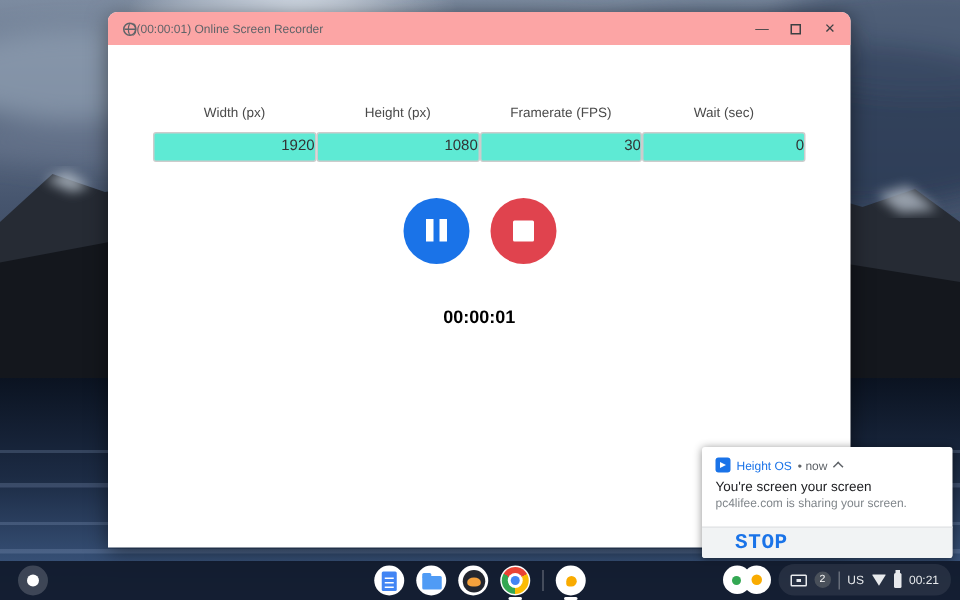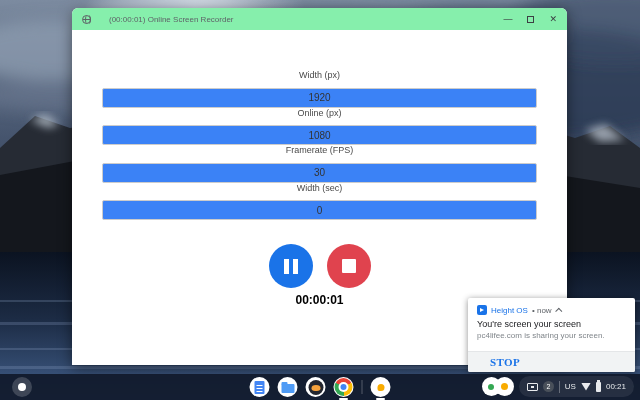--- a/index.html
+++ b/index.html
@@ -3,65 +3,65 @@
 <meta charset="utf-8">
 <style>
   * { margin:0; padding:0; box-sizing:border-box; }
   html,body { width:640px; height:400px; overflow:hidden; font-family:"Liberation Sans", sans-serif; }
   .desktop { position:relative; width:640px; height:400px; overflow:hidden; background:#223048; }
   .wallpaper { position:absolute; inset:0; }
 
   
   .window { position:absolute; left:72px; top:8px; width:495px; height:357px;
             background:#fff; border-radius:6px 6px 0 0; box-shadow:0 3px 14px rgba(0,0,0,.5); }
-  .titlebar { height:22px; display:flex; align-items:center; padding:0 10px; gap:18px;
-              border-radius:6px 6px 0 0; background:#86efac; }
+  .titlebar { height:22px; display:flex; align-items:center; padding:0 10px; gap:0;
+              border-radius:6px 6px 0 0; background:#fca5a5; }
   .globe { width:9px; height:9px; border:1px solid #5f6368; border-radius:50%; position:relative; flex:0 0 auto; }
   .globe::before { content:""; position:absolute; left:0; right:0; top:50%; border-top:1px solid #5f6368; }
   .globe::after  { content:""; position:absolute; left:50%; top:-1px; bottom:-1px; width:4px; margin-left:-2px;
                    border:1px solid #5f6368; border-radius:50%; border-top:none; border-bottom:none; }
   .win-title { font-size:8px; color:#5f6368; white-space:nowrap; }
   .win-controls { margin-left:auto; display:flex; align-items:center; gap:15px; color:#3c4043; }
   .ctrl { font-size:9px; line-height:1; cursor:default; }
   .maxbox { display:block; width:7px; height:7px; border:1px solid #3c4043; }
 
   .content { padding:16px 30px 0; }
   .heading { font-size:20px; font-weight:500; color:#1b1b1b; margin-top:8px; letter-spacing:.2px; }
 
-  .fields { display:flex; margin-top:24px;flex-direction:column; }
+  .fields { display:flex; margin-top:24px; }
   .field { flex:1; text-align:center; }
   .field label { display:block; font-size:9px; color:#4a4a4a; margin-bottom:7px; }
-  .field input { width:100%; height:20px; text-align:center; font-size:10px; color:#333;
-                 border:1px solid #ccc; border-radius:2px; background:#3b82f6; outline:none;
+  .field input { width:100%; height:20px; text-align:right; font-size:10px; color:#333;
+                 border:1px solid #ccc; border-radius:2px; background:#5eead4; outline:none;
                  font-family:"Liberation Sans", sans-serif; }
 
   .buttons { display:flex; justify-content:center; gap:14px; margin-top:24px; }
   .round-btn { width:44px; height:44px; border-radius:50%; border:none; display:flex;
                align-items:center; justify-content:center; cursor:pointer; }
   .pause-icon { width:14px; height:15px; border-left:5px solid #fff; border-right:5px solid #fff; }
   .stop-icon { width:14px; height:14px; background:#fff; border-radius:1px; }
-  .timer { text-align:center; margin-top:5px; font-size:12px; font-weight:700; color:#000; }
+  .timer { text-align:center; margin-top:28px; font-size:12px; font-weight:700; color:#000; }
 
   
   .notification { position:absolute; left:468px; top:298px; width:167px; height:74px;
                   background:#fff; border-radius:2px; box-shadow:0 1px 6px rgba(0,0,0,.45); overflow:hidden; }
   .notif-header { display:flex; align-items:center; gap:4px; padding:7px 9px 4px; }
   .share-badge { width:10px; height:10px; background:#1a73e8; border-radius:2px; position:relative; flex:0 0 auto; }
   .share-badge::after { content:""; position:absolute; left:3px; top:3px; width:0; height:0;
                         border-left:4px solid #fff; border-top:2px solid transparent; border-bottom:2px solid transparent; }
   .notif-app { font-size:8px; color:#1a73e8; font-weight:500; }
   .notif-meta { font-size:8px; color:#5f6368; }
   .chevron-up { width:5px; height:5px; border-left:1px solid #5f6368; border-top:1px solid #5f6368;
                 transform:rotate(45deg) translateY(1px); margin-left:1px; }
   .notif-title { padding:0 9px; font-size:9px; color:#202124; }
   .notif-msg { padding:2px 9px 0; font-size:8px; color:#80868b; }
   .notif-footer { position:absolute; left:0; right:0; bottom:0; height:21px; background:#f1f3f4;
                   border-top:1px solid #e4e6e8; display:flex; align-items:center; padding-left:10px; }
-  .notif-action { background:none; border:none; color:#1a73e8; font-size:11px; font-weight:700;
-                  letter-spacing:.4px; cursor:pointer; font-family:Liberation Serif, serif;padding-left:12px; }
+  .notif-action { background:none; border:none; color:#1a73e8; font-size:14px; font-weight:700;
+                  letter-spacing:.4px; cursor:pointer; font-family:Liberation Mono, monospace;padding-left:12px; }
 
   
   .shelf { position:absolute; left:0; bottom:0; width:640px; height:26px;
            background:rgba(16,25,42,.92); display:flex; align-items:center; }
   .launcher { position:absolute; left:12px; top:3px; width:20px; height:20px; border-radius:50%;
               background:rgba(255,255,255,.18); display:flex; align-items:center; justify-content:center; cursor:pointer; }
   .launcher-dot { width:8px; height:8px; background:#fff; border-radius:50%; }
 
   .shelf-apps { position:absolute; left:50%; top:3px; transform:translateX(-50%);
                 display:flex; align-items:center; gap:8px; }
@@ -177,29 +177,29 @@
       </div>
     </div>
     <div class="content">
 
       <div class="fields">
         <div class="field">
           <label>Width (px)</label>
           <input value="1920" style="">
         </div>
         <div class="field">
-          <label>Online (px)</label>
+          <label>Height (px)</label>
           <input value="1080" style="">
         </div>
         <div class="field">
           <label>Framerate (FPS)</label>
           <input value="30" style="">
         </div>
         <div class="field">
-          <label>Width (sec)</label>
+          <label>Wait (sec)</label>
           <input value="0" style="">
         </div>
       </div>
 
       <div class="buttons">
         <button class="round-btn" style="background:#1a73e8;">
           <span class="pause-icon"></span>
         </button>
         <button class="round-btn" style="background:#e0434e;">
           <span class="stop-icon"></span>

